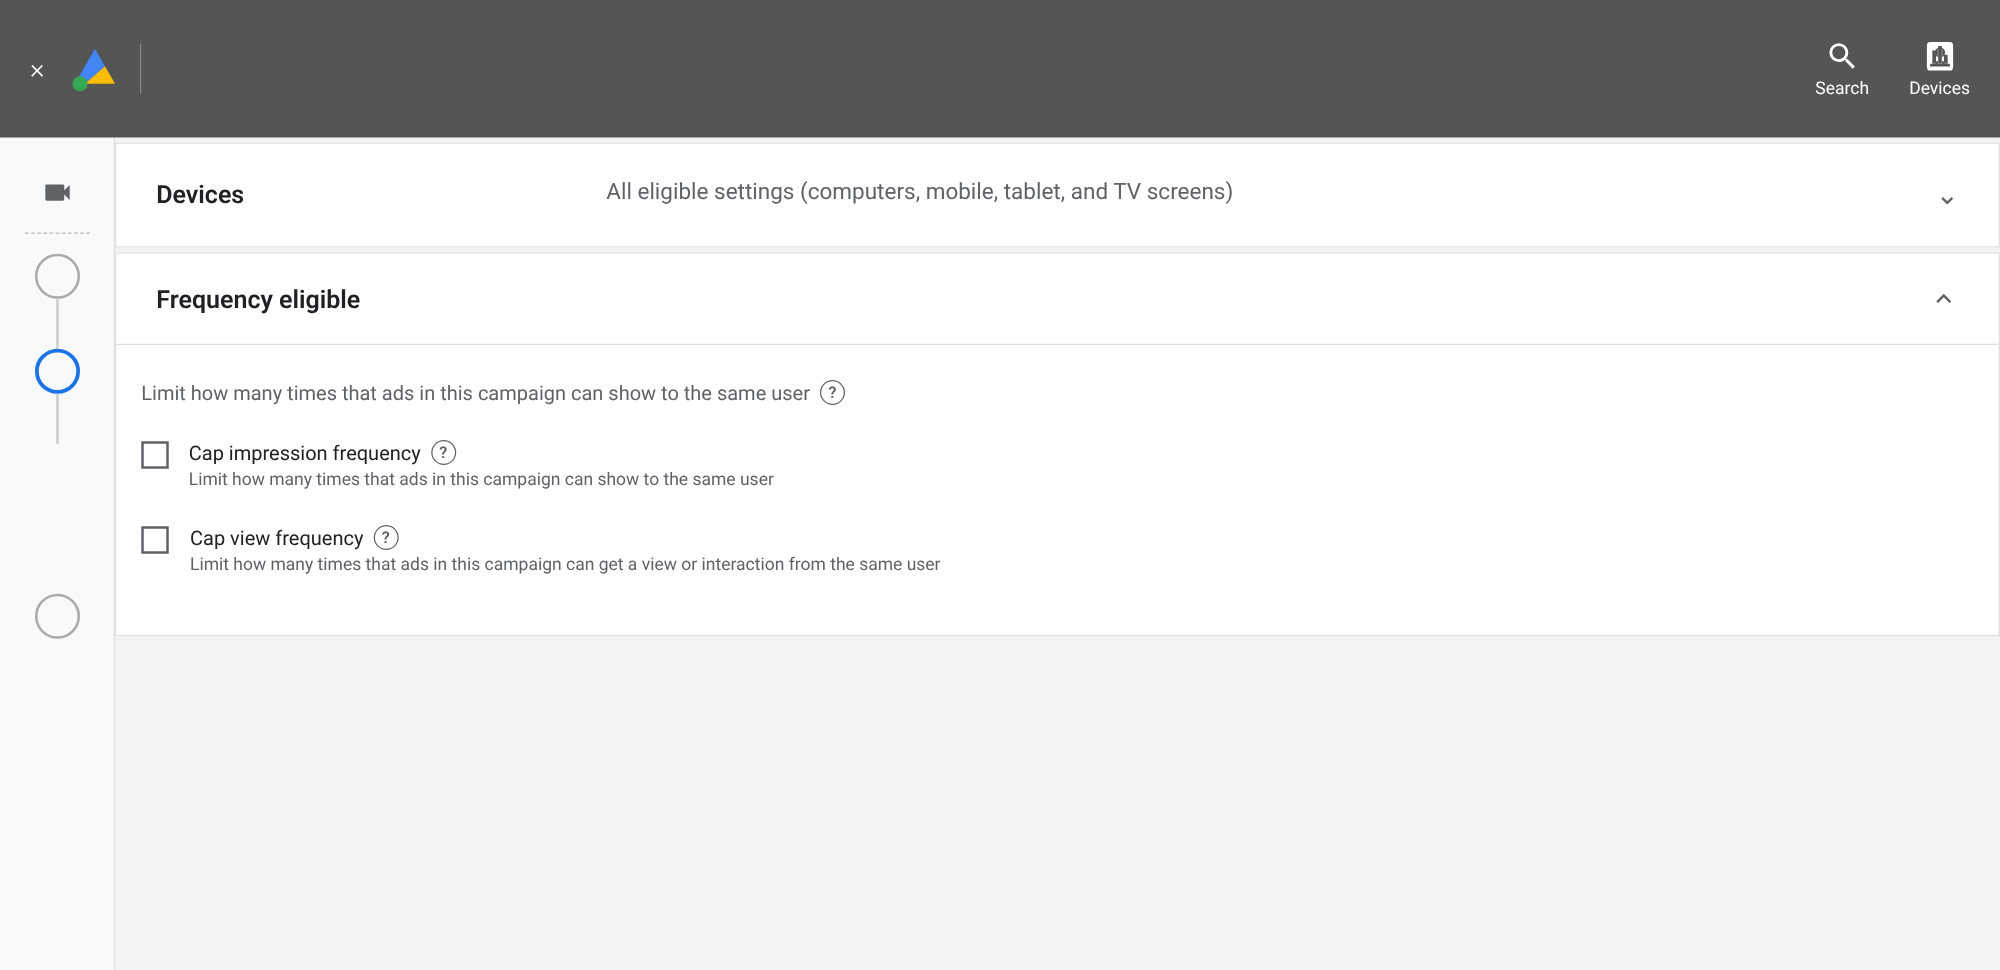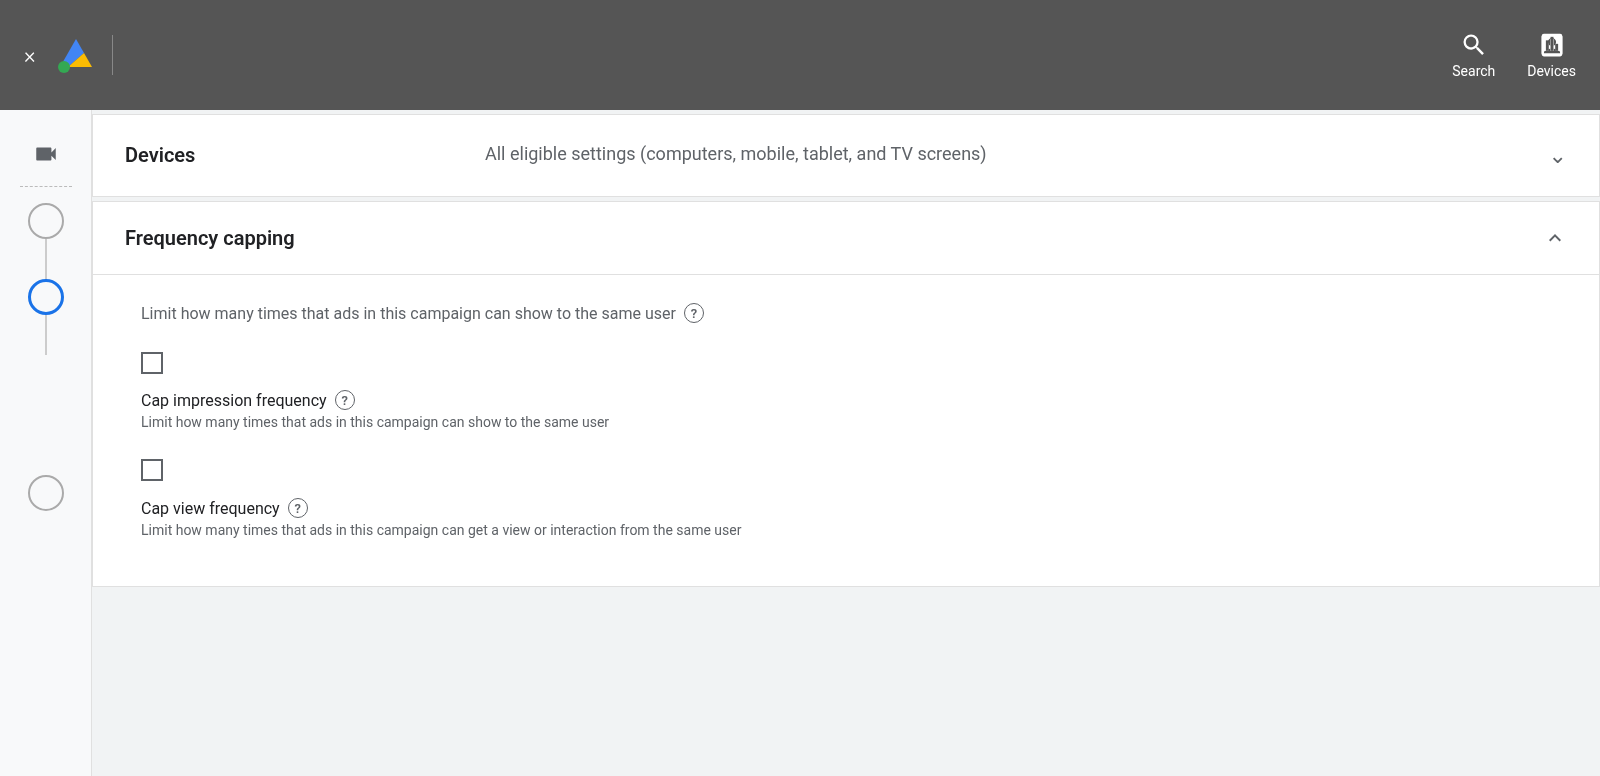--- a/index.html
+++ b/index.html
@@ -174,21 +174,21 @@
       cursor: pointer;
       border-bottom: 1px solid #e0e0e0;
     }
     .freq-title {
       font-size: 20px;
       font-weight: 600;
       color: #202124;
     }
 
     .freq-body {
-      padding: 28px 32px 32px 48px;
+      padding: 28px 32px 32px 20px;
     }
 
     .freq-description {
       font-size: 16px;
       color: #5f6368;
       margin-bottom: 28px;
       display: flex;
       align-items: center;
       gap: 8px;
     }
@@ -206,21 +206,20 @@
       font-weight: 600;
       cursor: pointer;
       flex-shrink: 0;
     }
 
     .checkbox-item {
       display: flex;
       align-items: flex-start;
       gap: 16px;
       margin-bottom: 28px;
-      flex-direction: column;
     }
     .checkbox-item:last-child {
       margin-bottom: 16px;
       gap: 17px;
     }
     .checkbox-box {
       width: 22px;
       height: 22px;
       border: 2px solid #5f6368;
       background: #fff;
@@ -308,21 +307,21 @@
     <div class="card">
       <div class="devices-row">
         <span class="devices-label">Devices</span>
         <span class="devices-value">All eligible settings (computers, mobile, tablet, and TV screens)</span>
         <span class="devices-chevron">⌄</span>
       </div>
     </div>
 
     <div class="card">
       <div class="freq-header">
-        <span class="freq-title">Frequency capping</span>
+        <span class="freq-title">Frequency eligible</span>
         <svg width="24" height="24" viewBox="0 0 24 24" fill="#5f6368">
           <path d="M7.41 15.41L12 10.83l4.59 4.58L18 14l-6-6-6 6z"></path>
         </svg>
       </div>
 
       <div class="freq-body">
         <div class="freq-description">
           <span>Limit how many times that ads in this campaign can show to the same user</span>
           <span class="help-icon">?</span>
         </div>

